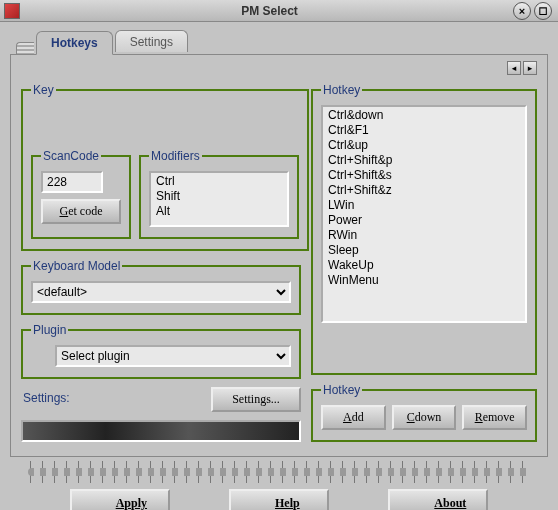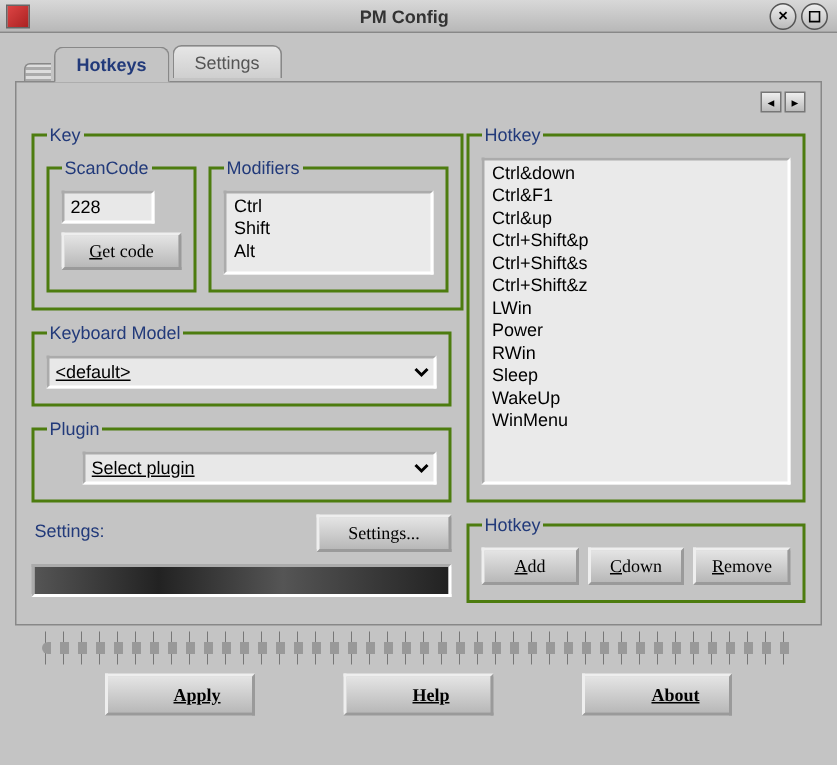--- a/index.html
+++ b/index.html
@@ -119,21 +119,21 @@
 fieldset.grp {
   border: 2px solid #4d7c0f;
   padding: 8px 8px 10px 8px;
   position: relative;
 }
 fieldset.grp > legend {
   color: #223a7a;
   font-size: 12px;
   padding: 0 2px;
 }
-.row { display: flex; gap: 8px; }
+.row { display: flex; gap: 8px; margin-top: 44px; }
 input.textin {
   width: 62px;
   height: 22px;
   padding: 2px 4px;
   border: 2px inset #fff;
   background: #e8e8e8;
   font-size: 12px;
 }
 .btn {
   border: 2px outset #eee;
@@ -162,21 +162,20 @@
 }
 .listbox .item { padding: 0 4px; line-height: 15px; white-space: nowrap; cursor: default;}
 .modifiers { height: 56px; width: 140px;}
 .hotkeylist { height: 218px; }
 select.combo {
   width: 100%;
   height: 22px;
   border: 2px inset #fff;
   background: #e8e8e8;
   font-size: 12px;
-  text-decoration: underline;
 }
 .settings-label { color:#223a7a; font-size:12px; margin: 0 0 4px 2px;}
 .settings-bar {
   height: 22px;
   border: 2px inset #fff;
   background: linear-gradient(to right,#555 0%, #222 30%, #555 60%, #222 100%);
 }
 .plugin-row { display:flex; flex-direction:column;padding-left:24px; }
 .settings-row { display:flex; align-items:center; gap:8px; justify-content: space-between;}
 .hotkey-actions { display:flex; gap:6px; }
@@ -203,21 +202,21 @@
 .key-left { display:flex; flex-direction:column; gap:6px;}
 ::-webkit-scrollbar { width: 16px; background:#c8c8c8;}
 ::-webkit-scrollbar-thumb { background: linear-gradient(to bottom,#ddd,#aaa); border:1px solid #888;}
 ::-webkit-scrollbar-button { background:#c8c8c8; height:16px; border:1px solid #888;}
 </style>
 </head>
 <body>
 
 <div class="titlebar">
   <div class="titlebar-icon"></div>
-  <div class="titlebar-title">PM Config</div>
+  <div class="titlebar-title">PM Select</div>
   <div class="titlebar-btns">
     <div class="tbtn">×</div>
     <div class="tbtn">◻</div>
   </div>
 </div>
 
 <div class="window-body">
   <div class="notebook">
     <div class="binder-top"></div>
     <div class="tabs-row">

